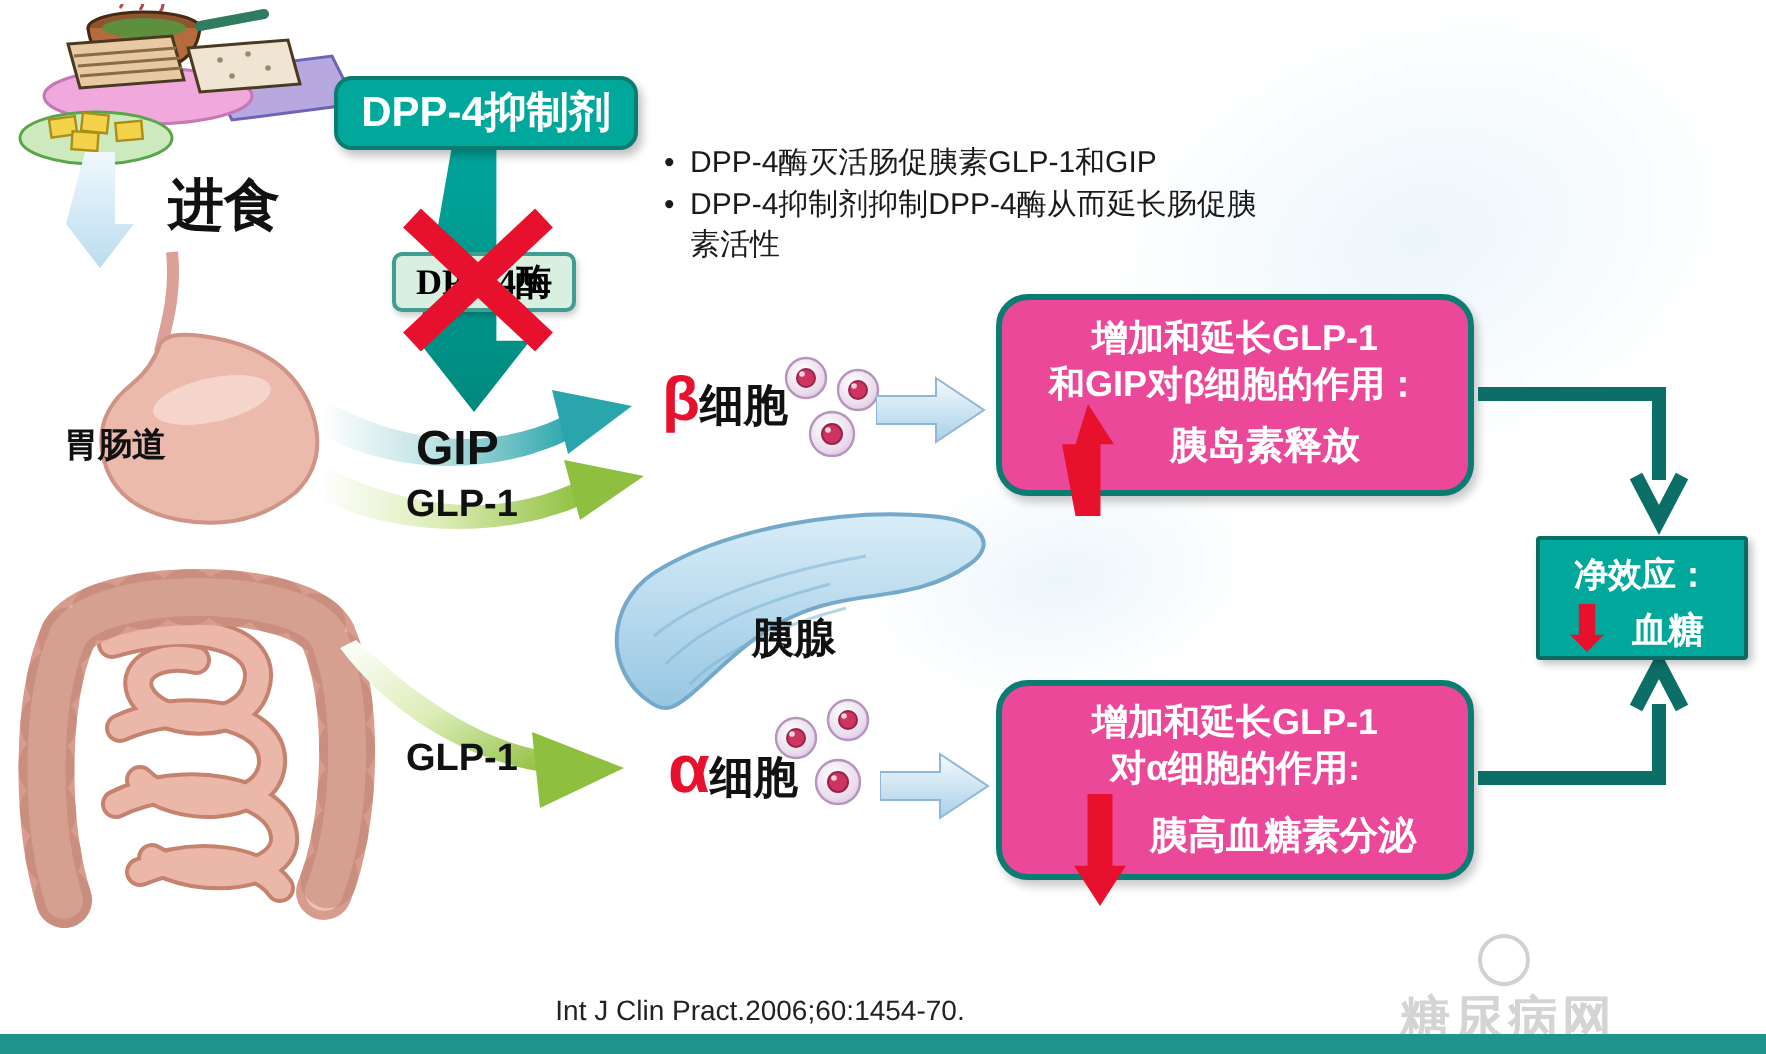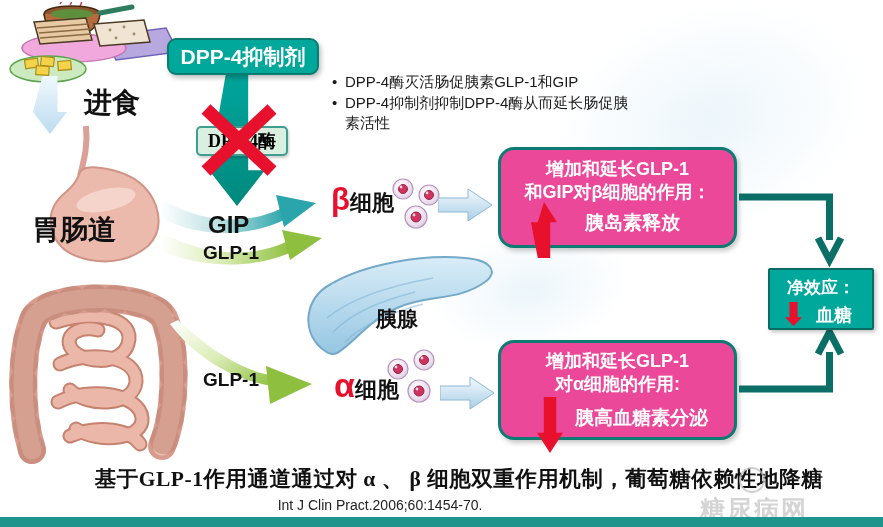--- a/index.html
+++ b/index.html
@@ -101,21 +101,21 @@
 
     <g fill="none" stroke-linecap="round">
       <path d="M24,326 C12,288 12,226 26,194 C40,168 142,168 156,194 C170,226 168,288 154,322" stroke="#d89c8f" stroke-width="28"></path>
       <path d="M24,326 C12,288 12,226 26,194 C40,168 142,168 156,194 C170,226 168,288 154,322" stroke="#eec1b3" stroke-width="19"></path>
       <path d="M24,326 C12,288 12,226 26,194 C40,168 142,168 156,194 C170,226 168,288 154,322" stroke="#bc7f6e" stroke-width="28" stroke-dasharray="2.5,19.5" opacity=".5"></path>
     </g>
 
     <path d="M72,48 Q68,60 58,68 Q38,84 44,106 Q50,130 82,136 Q116,142 140,122 Q156,106 148,82 Q138,54 104,46 Q86,42 78,44 Q74,45 72,48 Z" fill="#ecb9ad" stroke="#cf9486" stroke-width="2"></path>
     <ellipse cx="98" cy="76" rx="30" ry="11" fill="#f7dcd2" opacity=".8" transform="rotate(-12 98 76)"></ellipse>
   </svg>
-  <div class="lbl" style="left:32px;top:211px;font-size:28px;">胃肠道</div>
+  <div class="lbl" style="left:32px;top:211px;font-size:17px;">胃肠道</div>
 
   <div class="teal-col-arrow" style="left:209px;top:74px;width:56px;height:132px;z-index:2;"></div>
   <div class="inhibitor-box" style="left:167px;top:38px;width:152px;height:37px;line-height:34px;z-index:3;">
     <span>DPP-4抑制剂</span>
   </div>
   <div class="enzyme-box" style="left:196px;top:126px;width:92px;height:30px;line-height:27px;z-index:3;">
     <span>DPP-4酶</span>
   </div>
   <svg class="abs" style="left:198px;top:102px;z-index:4;" width="82" height="76" viewBox="0 0 82 76">
     <line x1="8" y1="7" x2="74" y2="69" stroke="#E8112D" stroke-width="13"></line>
@@ -265,21 +265,20 @@
       <path d="M818,354 L829.5,332 L841,354"></path>
     </g>
   </svg>
 
   <div class="net-box" style="left:768px;top:268px;width:106px;height:62px;text-align:center;">
     <span class="abs" style="left:0;right:0;top:6px;font-size:17px;">净效应：</span>
     <div class="r-arrow-down" style="left:15px;top:32px;width:17px;height:24px;"></div>
     <span class="abs" style="left:46px;top:33px;font-size:18px;">血糖</span>
   </div>
 
-  <div class="footer-summary" style="left:35px;top:464px;width:848px;">基于GLP-1作用通道通过对 α 、 β 细胞双重作用机制，葡萄糖依赖性地降糖</div>
   <div class="watermark" style="left:700px;top:467px;">
     <span class="wm-circle"></span>
     <span class="wm-text">糖尿病网</span>
   </div>
   <div class="citation" style="left:160px;top:497px;width:440px;">Int J Clin Pract.2006;60:1454-70.</div>
   <div class="bottom-bar"></div>
 
 </div>
 
 </body></html>

